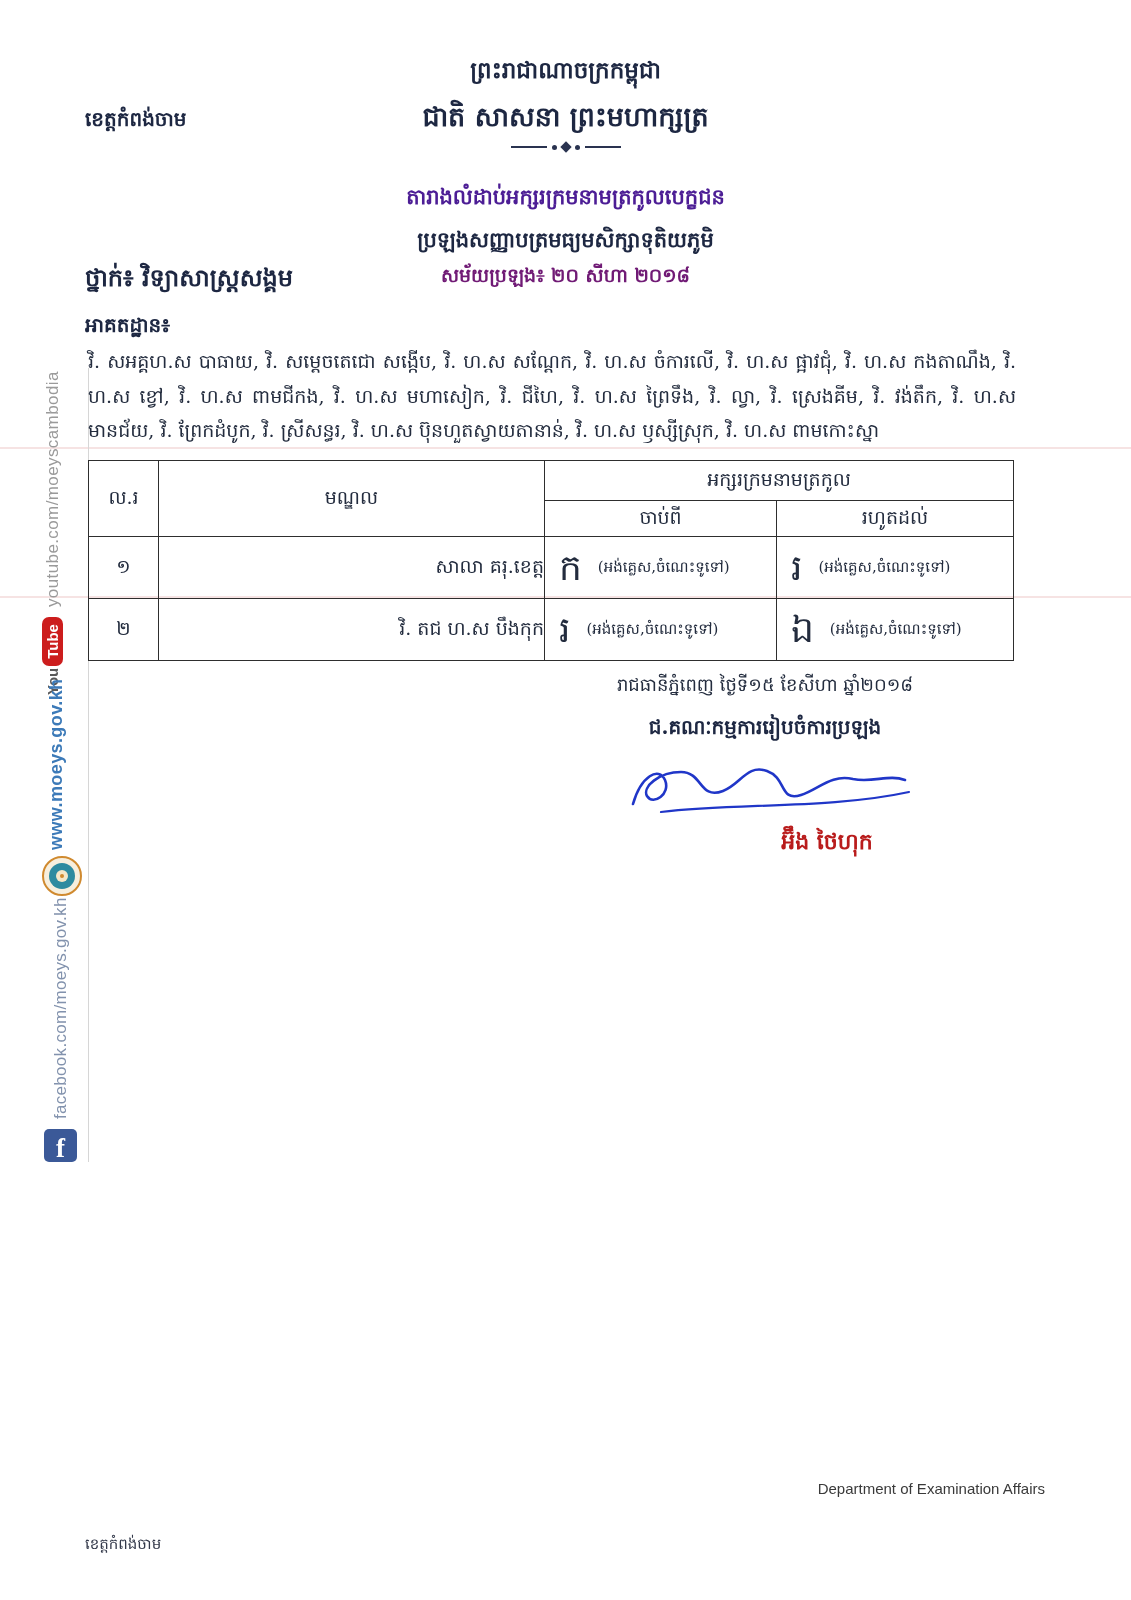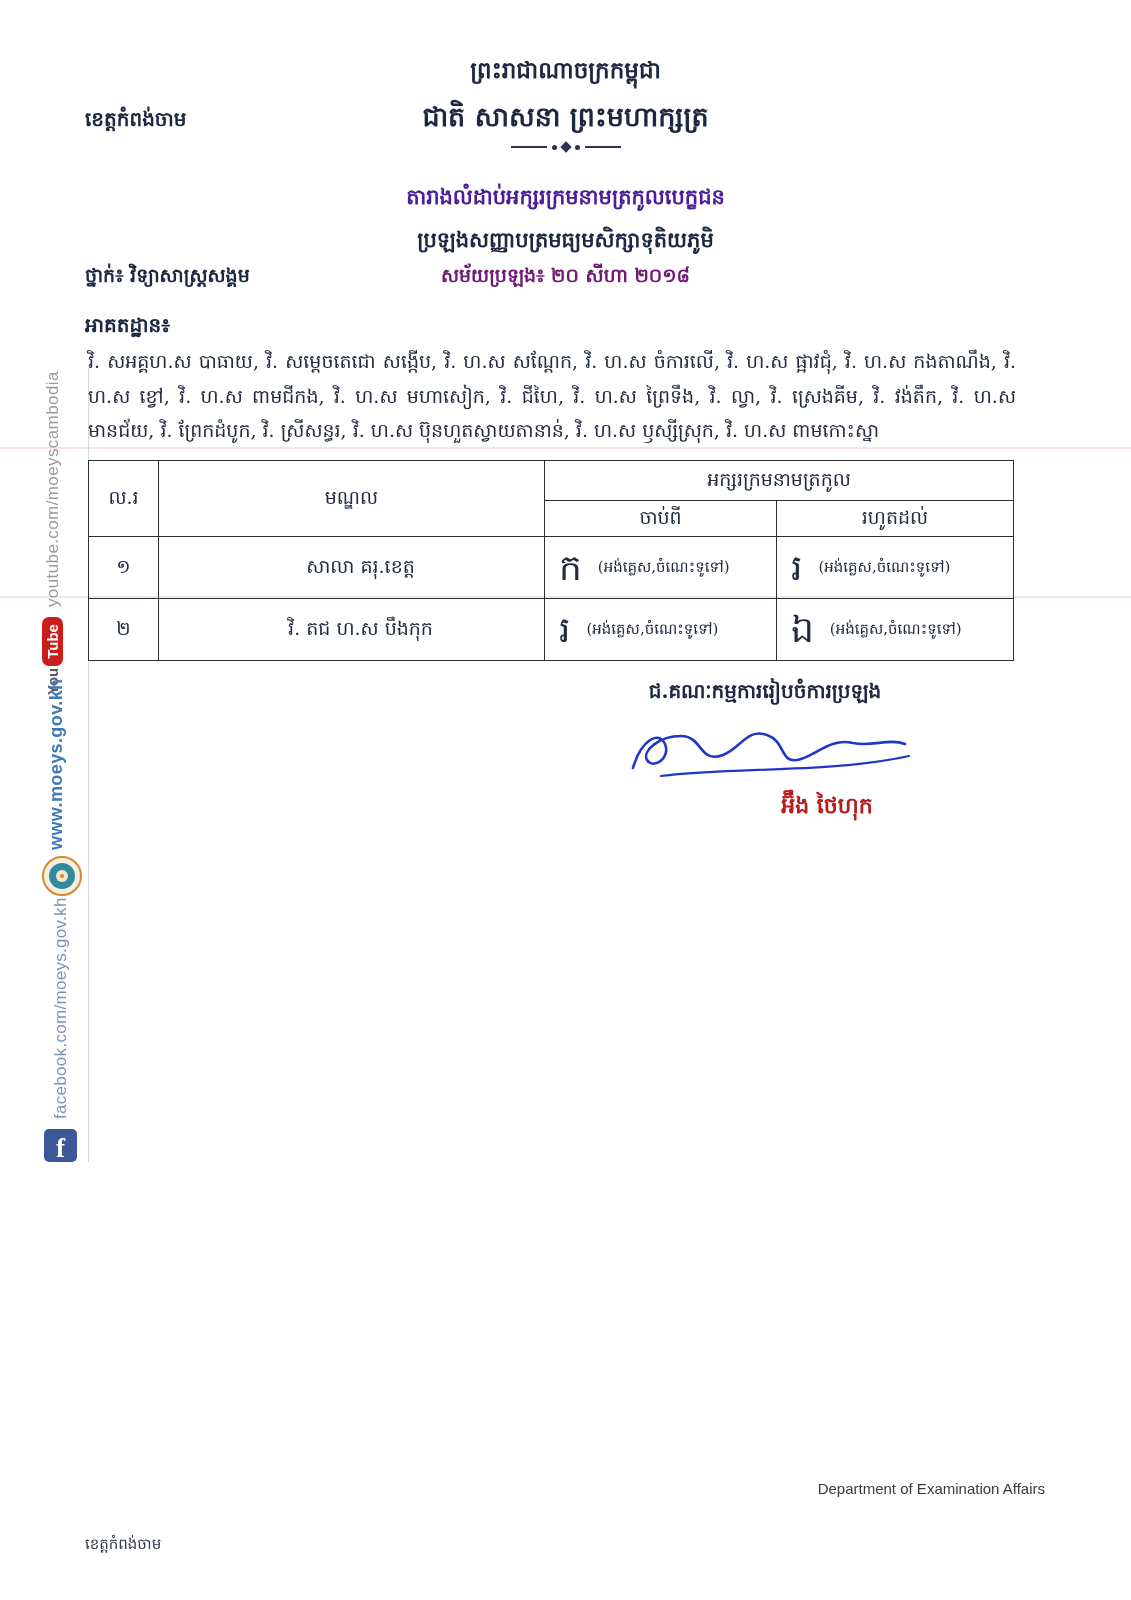--- a/index.html
+++ b/index.html
@@ -18,39 +18,39 @@
   .kingdom   { top:56px;  font-size:23px; font-weight:bold; color:#1d2742; }
   .motto     { top:100px; font-size:27px; font-weight:bold; color:#1d2742; }
   .province  { left:85px; top:106px; font-size:20px; font-weight:bold; color:#1d2742; }
   .ornament  { top:143px; left:50%; transform:translateX(-50%); display:flex; align-items:center; gap:5px; }
   .orn-line  { width:36px; height:2px; background:#2a3350; }
   .orn-dot   { width:5px; height:5px; border-radius:50%; background:#2a3350; }
   .orn-diamond { width:8px; height:8px; background:#2a3350; transform:rotate(45deg); }
 
   .title1 { top:183px; font-size:21px; font-weight:bold; color:#4c1d95; }
   .title2 { top:226px; font-size:21px; font-weight:bold; color:#1d2742; }
-  .class-label   { left:85px; top:263px; font-size:19px; font-weight:bold; color:#1d2742; }
+  .class-label   { left:85px; top:263px; font-size:24px; font-weight:bold; color:#1d2742; }
   .session-label { top:263px; font-size:19px; font-weight:bold; color:#701a75; }
 
   .ref-heading { left:85px; top:312px; font-size:20px; font-weight:bold; color:#1d2742; }
   .ref-body {
     left:88px; top:344px; width:928px;
     font-size:19px; line-height:1.82; text-align:justify; color:#232c3e;
   }
 
   
   .main-table { left:88px; top:460px; }
   table { border-collapse:collapse; table-layout:fixed; width:925px;border-radius:18px; }
   th, td { border:1px solid #2e2e2e; font-weight:normal; font-size:19px; color:#232c3e; }
   thead th { text-align:center; }
   .h-group { height:40px; }
   .h-sub   { height:36px; }
   tbody td { height:62px; }
   .cell-no { text-align:center; }
-  .cell-center { text-align:center; padding-left:18px; }
+  .cell-center { text-align:right; padding-left:18px; }
   .letter-cell { padding:0; }
   .letter-wrap { display:flex; align-items:center; gap:16px; padding-left:14px; }
   .big-letter  { font-size:36px; line-height:1; }
   .letter-note { font-size:15px; }
 
   
   .signoff { left:530px; top:664px; width:470px; text-align:center; }
   .lunar-date { font-size:18px; color:#232c3e; }
   .place-date { font-size:18px; color:#232c3e; margin-top:9px; }
   .committee  { font-size:20px; font-weight:bold; color:#1d2742; margin-top:14px; }
@@ -175,20 +175,21 @@
             <span class="big-letter">ឯ</span>
             <span class="letter-note">(អង់គ្លេស,ចំណេះទូទៅ)</span>
           </div>
         </td>
       </tr>
     </tbody>
   </table>
 </div>
 
 <div class="abs signoff">
+  <div class="place-date">រាជធានីភ្នំពេញ ថ្ងៃទី១៥ ខែសីហា ឆ្នាំ២០១៨</div>
   <div class="committee">ជ.គណៈកម្មការរៀបចំការប្រឡង</div>
   <div class="signature-box">
     <svg width="320" height="82" viewBox="0 0 320 82">
       <path d="M28,58 C36,30 54,20 60,34 C66,48 48,60 42,50 C37,41 54,26 76,26 C98,26 94,54 118,45 C136,38 142,18 162,25 C182,32 174,56 196,49 C214,43 226,28 248,33 C268,37 284,28 300,34" fill="none" stroke-width="2.6" stroke-linecap="round" stroke="#2036c8"></path>
       <path d="M56,66 C130,57 226,63 304,46" fill="none" stroke-width="2.2" stroke-linecap="round" stroke="#2036c8"></path>
     </svg>
   </div>
   <div class="signer-name">អ៊ឹង ថៃហុក</div>
 </div>
 

